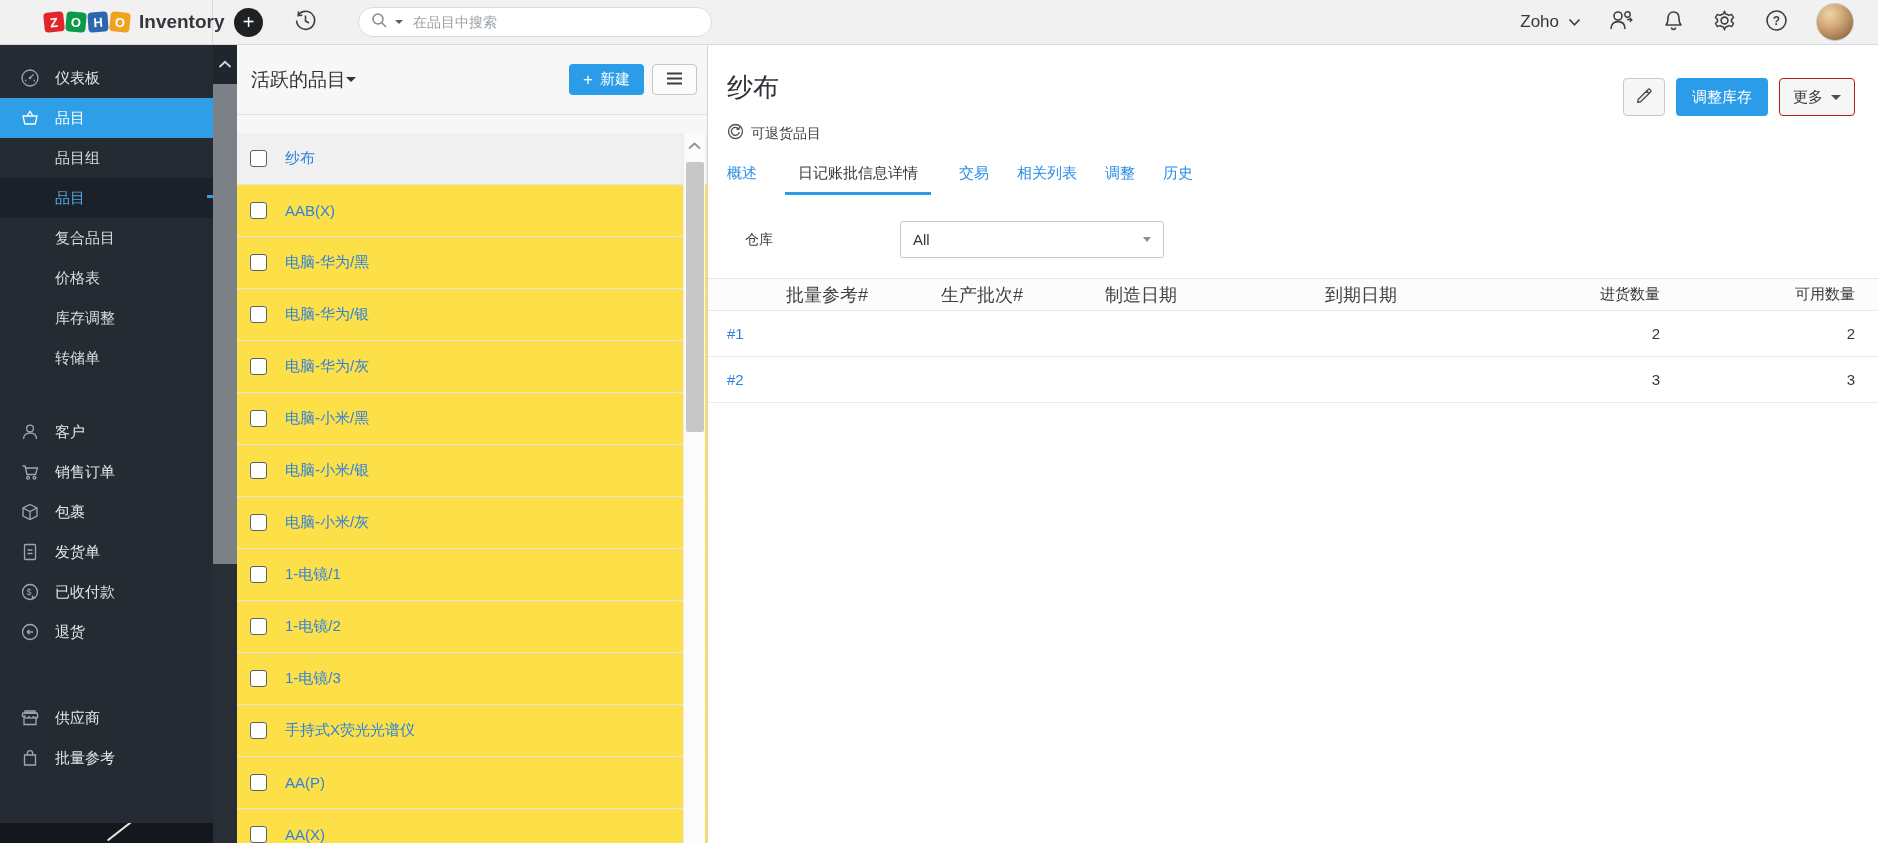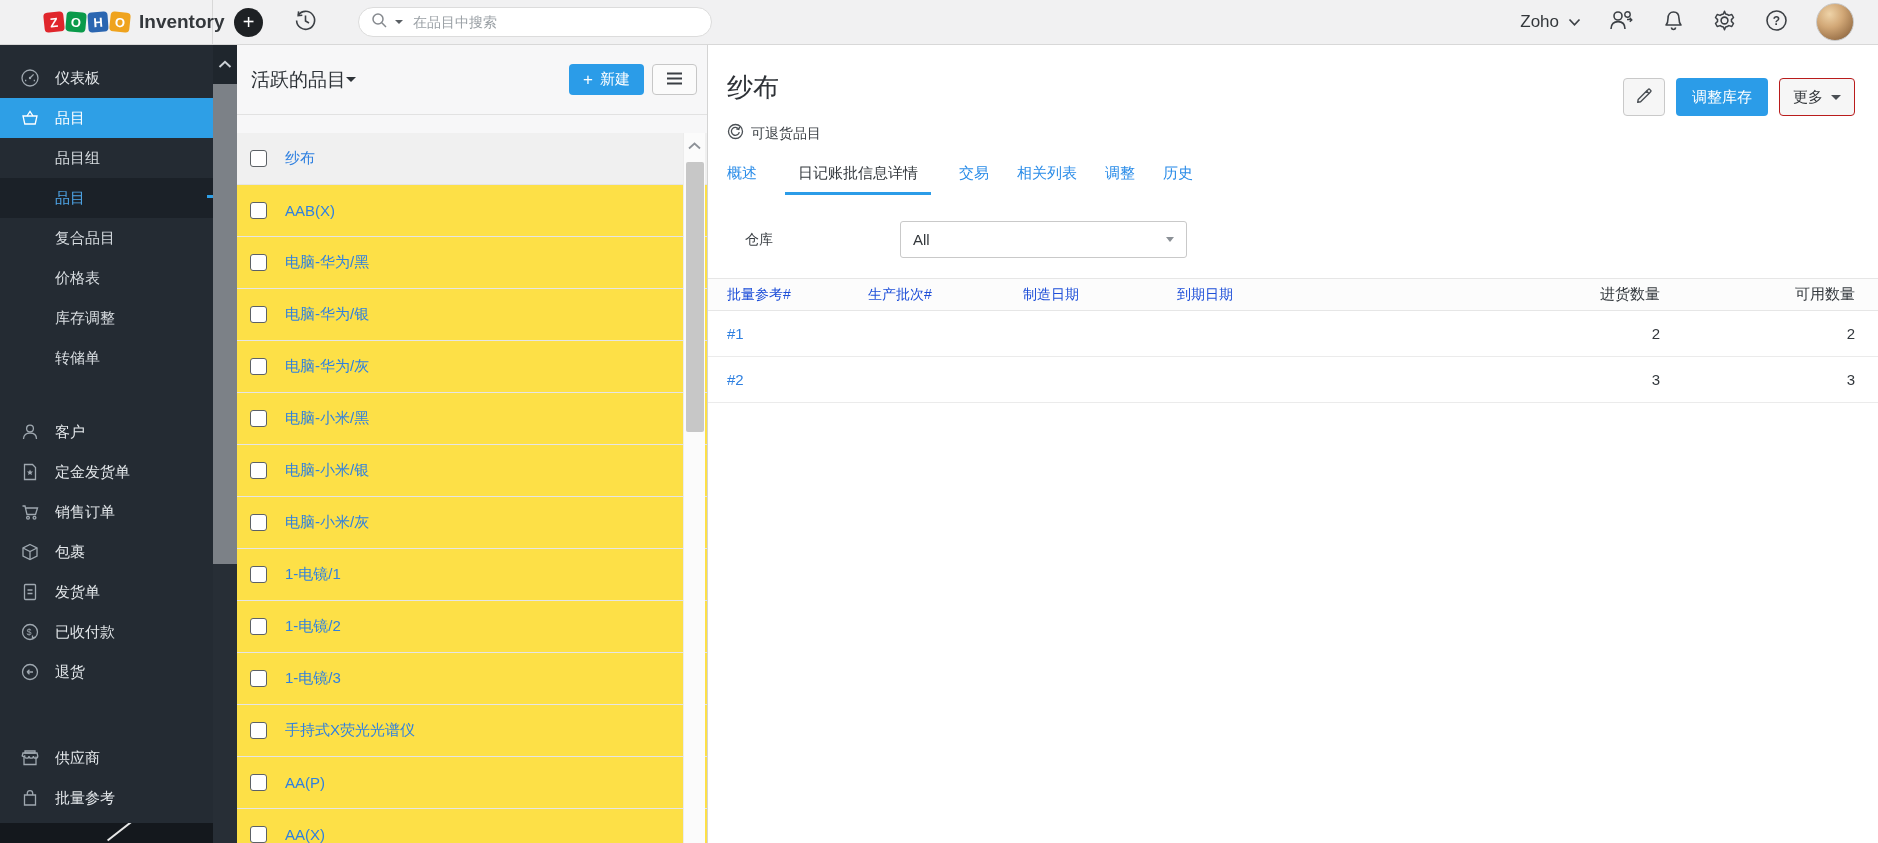--- a/index.html
+++ b/index.html
@@ -116,30 +116,30 @@
               font-size:15px; color:#33373b; padding:0 13px; cursor:pointer; display:flex;
               align-items:center; gap:8px; font-family:inherit; }
   .more-btn .caret-down { margin-left:0; border-top-color:#4a4f54; }
   .badge-line { display:flex; align-items:center; gap:7px; margin:18px 0 0 19px; }
   .badge-text { font-size:14px; color:#3a3f44; }
   .tabs { display:flex; gap:28px; margin:20px 0 0 19px; }
   .tab { font-size:15px; color:#2a8ce8; padding:0 0 9px; cursor:pointer; border-bottom:3px solid transparent; }
   .tab.active { color:#33383d; border-bottom-color:#2b9ce8; padding:0 13px 9px; }
   .filter-row { display:flex; align-items:center; margin:26px 0 0 37px; }
   .filter-label { font-size:14px; color:#3a3f44; width:155px; }
-  .wh-select { width:287px; height:37px; background:#fff; border:1px solid #c9c9c9; border-radius:3px;
+  .wh-select { width:264px; height:37px; background:#fff; border:1px solid #c9c9c9; border-radius:3px;
                display:flex; align-items:center; padding:0 12px; font-size:15px; color:#33373b;
                cursor:pointer; }
   .wh-select .caret-down { margin-left:auto; border-top-color:#8b9096; border-left-width:4px; border-right-width:4px; }
   .batch-table { margin-top:20px; }
   .bt-row { display:grid; grid-template-columns:141px 155px 154px 220px 263px 195px;
             padding:0 23px 0 19px; align-items:center; }
   .bt-head { border-top:1px solid #e6e6e6; border-bottom:1px solid #e6e6e6; background:#fcfcfc;
              height:33px; }
-  .bt-head .bt-cell { font-size:14px; color:#1d4ed8; }
+  .bt-head .bt-cell { font-size:18px; color:#404040;text-align:right; }
   .bt-data { height:46px; border-bottom:1px solid #ebebeb; }
   .bt-cell { text-align:left; }
   .bt-cell.num { text-align:right; font-size:15px; color:#33383d; }
   .bt-link { font-size:15px; color:#2f80e0; cursor:pointer; }
 </style>
 </head>
 <body>
 
 <div class="app">
 
@@ -271,29 +271,20 @@
         <svg width="20" height="20" viewBox="0 0 20 20">
           <circle class="side-ic" cx="10" cy="6.5" r="3.4"></circle>
           <path class="side-ic" d="M3.5 17 C3.5 12.8 6.3 11 10 11 C13.7 11 16.5 12.8 16.5 17"></path>
         </svg>
       </span>
       <span class="nav-label">客户</span>
     </div>
     <div class="nav-item">
       <span class="nav-icon">
         <svg width="20" height="20" viewBox="0 0 20 20">
-          <path class="side-ic" d="M4.5 2.5 L12.5 2.5 L15.5 5.5 L15.5 17.5 L4.5 17.5 Z"></path>
-          <path d="M10 7.5 L10.9 9.4 L13 9.6 L11.4 11 L11.9 13 L10 11.9 L8.1 13 L8.6 11 L7 9.6 L9.1 9.4 Z" fill="#9fa8b0"></path>
-        </svg>
-      </span>
-      <span class="nav-label">定金发货单</span>
-    </div>
-    <div class="nav-item">
-      <span class="nav-icon">
-        <svg width="20" height="20" viewBox="0 0 20 20">
           <path class="side-ic" d="M2.5 4 L5 4 L7 12.5 L15.5 12.5 L17.5 6 L6 6"></path>
           <circle class="side-ic" cx="8" cy="15.8" r="1.4"></circle>
             <circle class="side-ic" cx="14.5" cy="15.8" r="1.4"></circle>
         </svg>
       </span>
       <span class="nav-label">销售订单</span>
     </div>
     <div class="nav-item">
       <span class="nav-icon">
         <svg width="20" height="20" viewBox="0 0 20 20">

